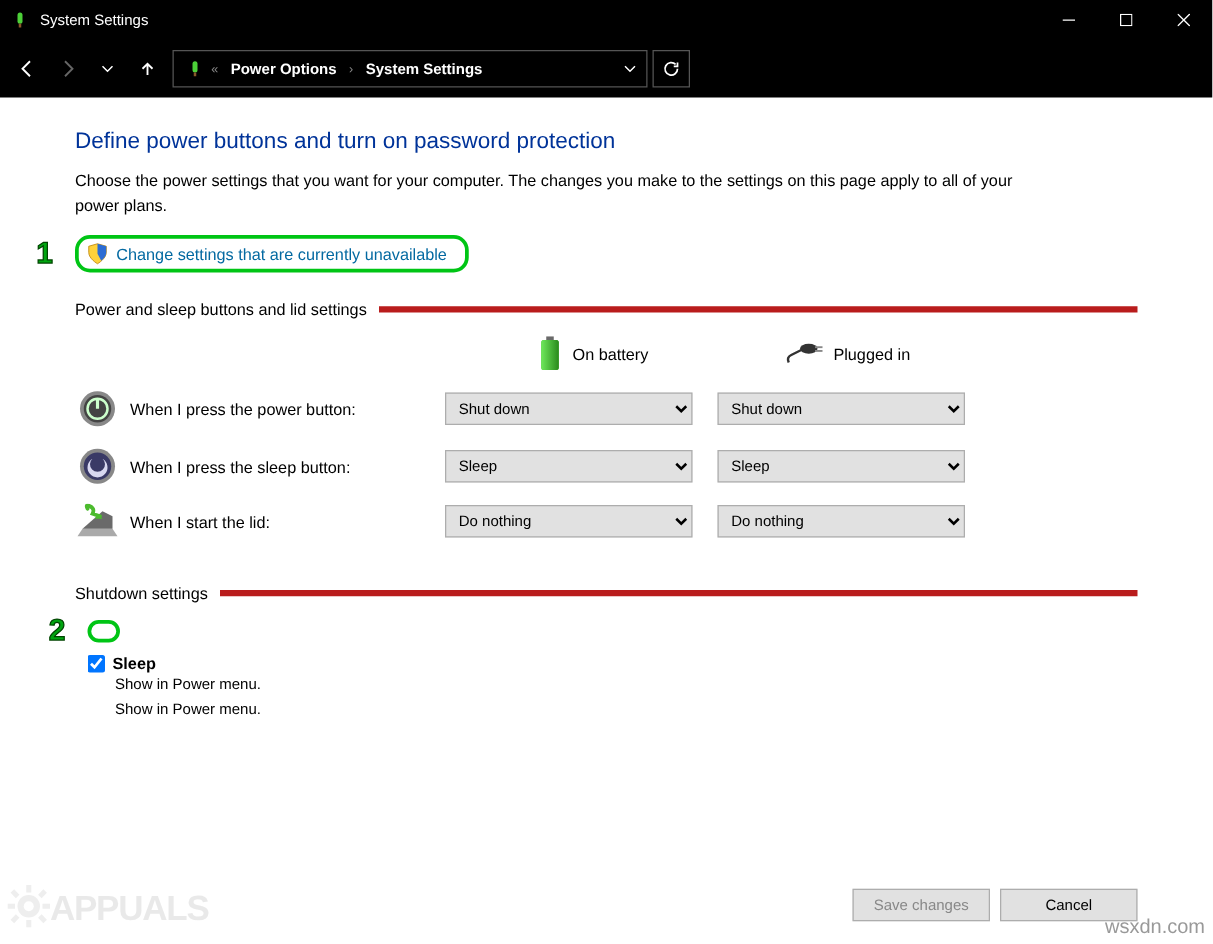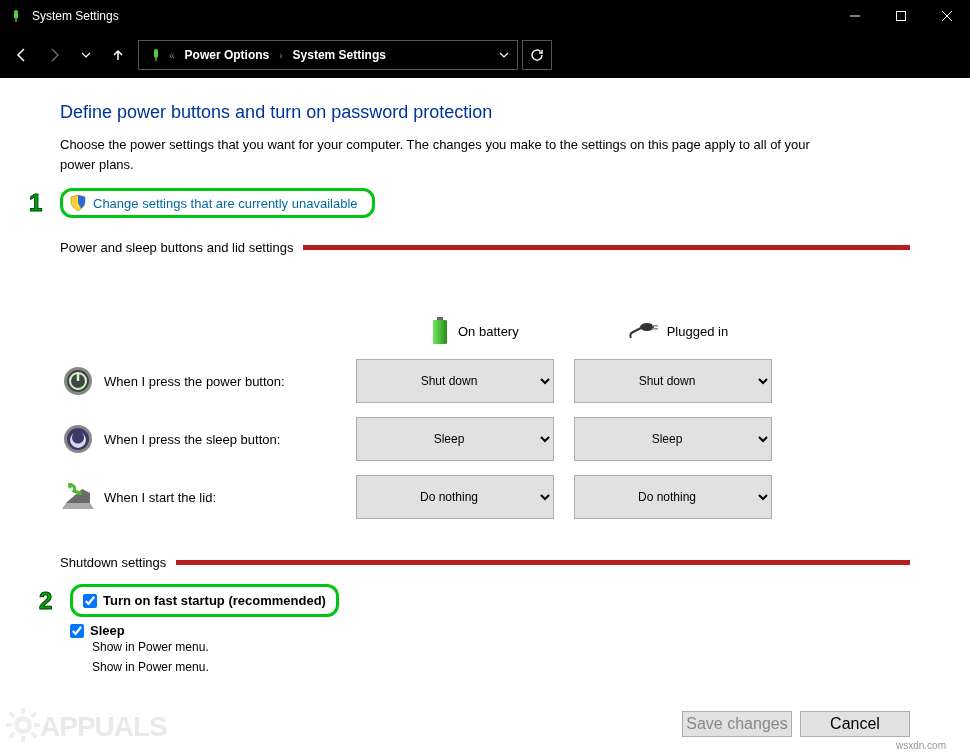--- a/index.html
+++ b/index.html
@@ -33,45 +33,45 @@
 
 .highlight-box { border: 3px solid #00c515; border-radius: 12px; display: inline-flex; align-items: center; padding: 3px 14px 3px 6px; position: relative; }
 .callout-num { position: absolute; left: -34px; top: 50%; transform: translateY(-50%); font-size: 24px; font-weight: 900; color: #00a510; -webkit-text-stroke: 1px #004400; }
 .shield-icon { width: 18px; height: 18px; margin-right: 6px; }
 .link { color: #0369a1; cursor: pointer; }
 
 fieldset.group { border: none; border-top: 5px solid #b91c1c; margin-top: 22px; padding-top: 14px; }
 fieldset.group legend { padding-right: 10px; font-size: 13px; }
 
 .col-headers { display: flex; margin-left: 370px; gap: 110px; margin-bottom: 14px; align-items:center;}
-.col-headers .hdr { display: flex; align-items: center; gap: 8px; margin-top: 48px; }
+.col-headers .hdr { display: flex; align-items: center; gap: 8px; }
 .battery-icon { width: 20px; height: 28px; }
 .plug-icon { width: 30px; height: 18px; }
 
 .row { display: flex; align-items: center; margin-bottom: 14px; }
 .row .row-icon { width: 36px; display:flex; justify-content:center; }
 .row .row-label { width: 260px; padding-left: 8px; }
 .row .dds { display: flex; gap: 20px; }
-select.pwr-dd { width: 198px; height: 44px; border: 1px solid #adadad; background: #e1e1e1; font-size: 12px; padding: 0 6px; text-align: center; }
+select.pwr-dd { width: 198px; height: 26px; border: 1px solid #adadad; background: #e1e1e1; font-size: 12px; padding: 0 6px; }
 
 .shutdown-items { padding-left: 10px; }
 .chk-item { margin-bottom: 6px; }
 .chk-item .chk-row { display: flex; align-items: center; gap: 6px; }
 .chk-item input[type=checkbox] { width: 14px; height: 14px; }
 .chk-item .chk-label { font-weight: 700; }
 .chk-item .chk-desc { padding-left: 22px; font-size: 12px; margin-top: 2px; }
 .highlight-box2 { border: 3px solid #00c515; border-radius: 12px; padding: 6px 10px; position: relative; display:inline-block; margin-bottom:6px;}
 
 
 .footer { position: absolute; bottom: 18px; right: 60px; display: flex; gap: 8px; }
-.footer button { width: 110px; height: 26px; border: 1px solid #adadad; background: #e1e1e1; font-size: 16px; }
+.footer button { width: 110px; height: 26px; border: 1px solid #adadad; background: #e1e1e1; font-size: 12px; }
 .footer button:disabled { color: #888; }
 
 
-.watermark { position: absolute; bottom: 4px; right: 24px; font-size: 10px; color: #999; }
+.watermark { position: absolute; bottom: 4px; right: 6px; font-size: 16px; color: #999; }
 .appuals { position: absolute; bottom: 6px; left: 6px; font-size: 28px; font-weight: 900; color: #d0d0d0; letter-spacing: -1px; font-family: Arial Black, Arial, sans-serif; opacity:0.45;}
 .appuals .gear { display:inline-block; vertical-align:middle; opacity:0.8;}
 </style>
 </head>
 <body>
 
 <div class="titlebar">
   <span class="app-icon">
     <svg width="14" height="14" viewBox="0 0 14 14">
         <rect x="5" y="1" width="4" height="9" rx="2" fill="#4cd038"></rect>
@@ -243,24 +243,20 @@
     </div>
   </fieldset>
 
   
   <fieldset class="group">
     <legend>Shutdown settings</legend>
     <div class="shutdown-items">
       <div class="highlight-box2">
         <span class="callout-num">2</span>
         <div class="chk-item" style="margin-bottom:0;">
-          <div class="chk-row">
-            <input type="checkbox" checked="" style="">
-            <span class="chk-label">Turn on fast startup (recommended)</span>
-          </div>
         </div>
       </div>
 
       <div class="chk-item">
         <div class="chk-row">
           <input type="checkbox" checked="" style="">
           <span class="chk-label">Sleep</span>
         </div>
         <div class="chk-desc">Show in Power menu.</div>
       </div>

